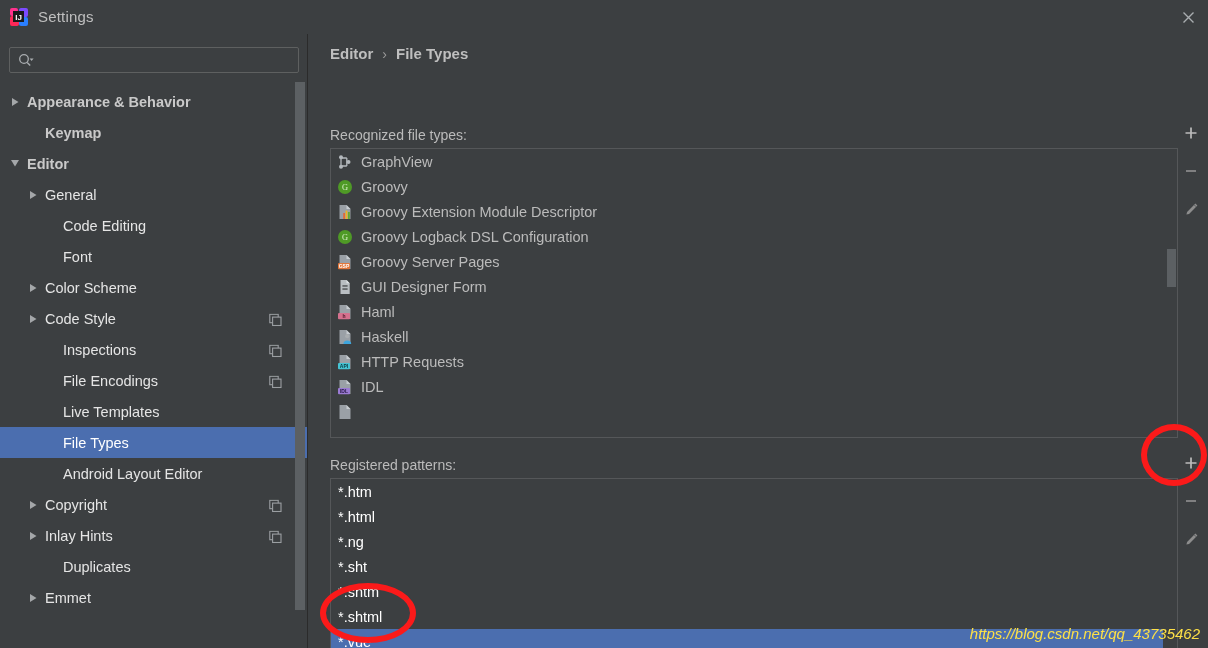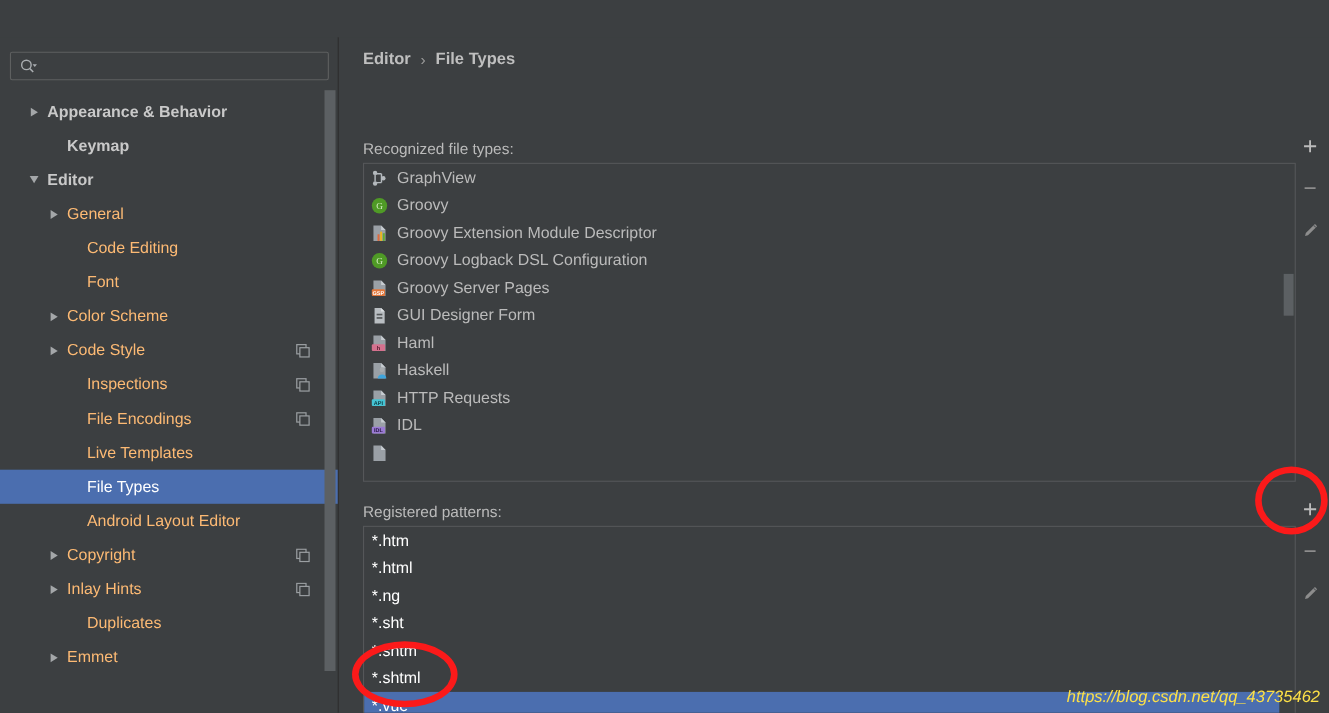--- a/index.html
+++ b/index.html
@@ -51,30 +51,30 @@
   }
   .search-icon { width: 17px; height: 15px; display:block; }
   .search-input {
     border: 0; outline: 0; background: transparent;
     color: #bbb; font-size: 13px; font-family: "Liberation Sans", sans-serif;
     width: 245px; margin-left: 4px;
   }
   .tree { position: absolute; left: 0; top: 52px; width: 308px; }
   .tree-row {
     position: relative; height: 31px; display: flex; align-items: center;
-    cursor: default; padding-left: 16px;
+    cursor: default; padding-left: 0;
   }
   .tree-row.selected { background: #4b6eaf; }
   .tree-row .arrow {
     width: 14px; height: 14px; margin-left: 2px; flex: 0 0 auto;
     display: flex; align-items: center; justify-content: center;
   }
   .tree-row .arrow.empty { visibility: hidden; }
   .tree-label {
-    font-size: 14.5px; color: #fdba74; white-space: nowrap;
+    font-size: 14.5px; color: #e5e5e5; white-space: nowrap;
   }
   .tree-row.bold .tree-label { font-weight: bold; color: #c9c9c9; }
   .tree-row.selected .tree-label { color: #ffffff; }
   .copy-badge {
     position: absolute; right: 26px; top: 50%; transform: translateY(-50%);
     width: 13px; height: 13px;
   }
   .sb-sidebar-thumb {
     position: absolute; right: 2px; top: 48px; width: 10px; height: 528px;
     background: #5c6063; border-radius: 0; cursor: pointer;
@@ -156,20 +156,40 @@
     font-size: 15px; color: #fde047;
     font-family: "Liberation Sans", sans-serif;
     pointer-events: none; white-space: nowrap; font-style: italic;
   }
 </style>
 </head>
 <body>
 
 <div id="app">
 
+  <div class="titlebar">
+    <span class="ij-logo">
+      <svg width="20" height="20" viewBox="0 0 20 20">
+        <rect x="1" y="1" width="8" height="8" rx="2" fill="#ff318c"></rect>
+        <rect x="10" y="1" width="9" height="9" rx="2" fill="#7b4bff"></rect>
+        <rect x="1" y="9" width="9" height="10" rx="2" fill="#fe2857"></rect>
+        <rect x="10" y="10" width="9" height="9" rx="2" fill="#2a7fff"></rect>
+        <rect x="4" y="4" width="11" height="11" fill="#1a1a1a"></rect>
+        <text x="9.5" y="12.5" font-size="8" fill="#ffffff" text-anchor="middle" font-family="Liberation Sans, sans-serif" font-weight="bold">IJ</text>
+      </svg>
+    </span>
+    <span class="title-text">Settings</span>
+    <div class="close-btn">
+      <span>
+        <svg width="13" height="13" viewBox="0 0 13 13">
+          <path d="M1.5 1.5 L11.5 11.5 M11.5 1.5 L1.5 11.5" stroke="#a9adb0" stroke-width="1.4" fill="none"></path>
+        </svg>
+      </span>
+    </div>
+  </div>
 
   <div class="sidebar">
 
     <div class="search-wrap">
       <span class="search-icon">
         <svg width="17" height="15" viewBox="0 0 17 15">
           <circle cx="6" cy="6" r="4.3" stroke="#a9adb0" stroke-width="1.3" fill="none"></circle>
           <path d="M9.2 9.4 L12.2 12.4" stroke="#a9adb0" stroke-width="1.4"></path>
           <path d="M11.6 5.4 l4 0 l-2 2.6 z" fill="#a9adb0"></path>
         </svg>

